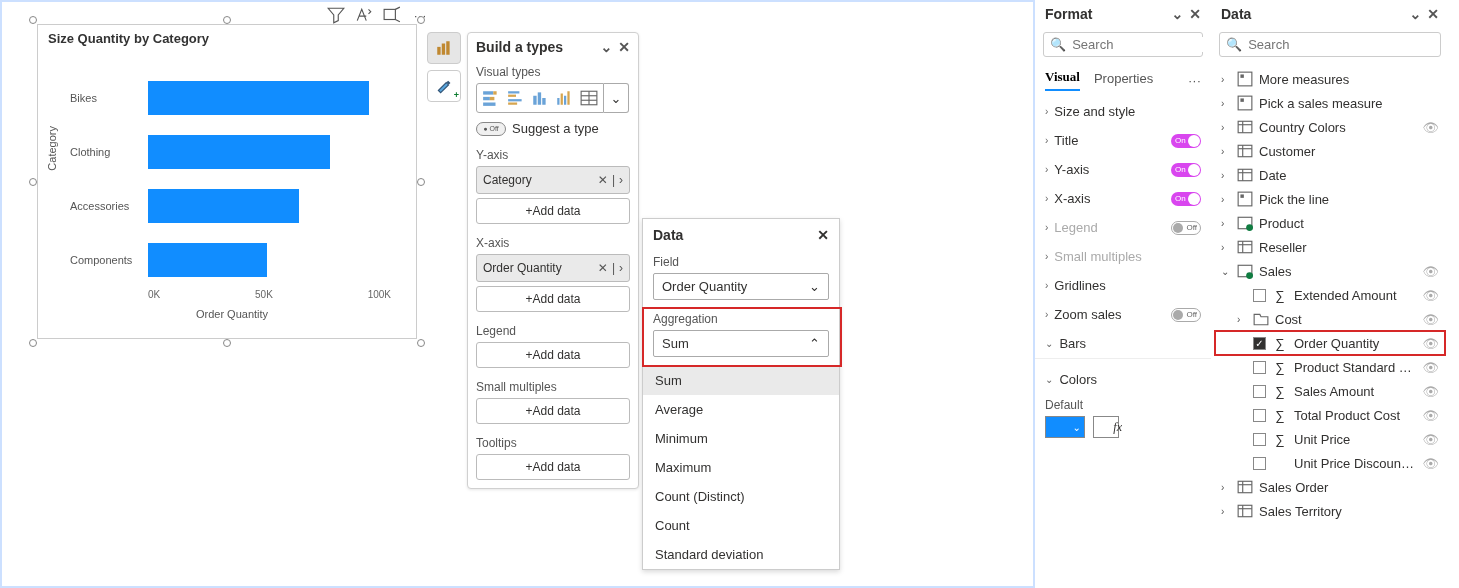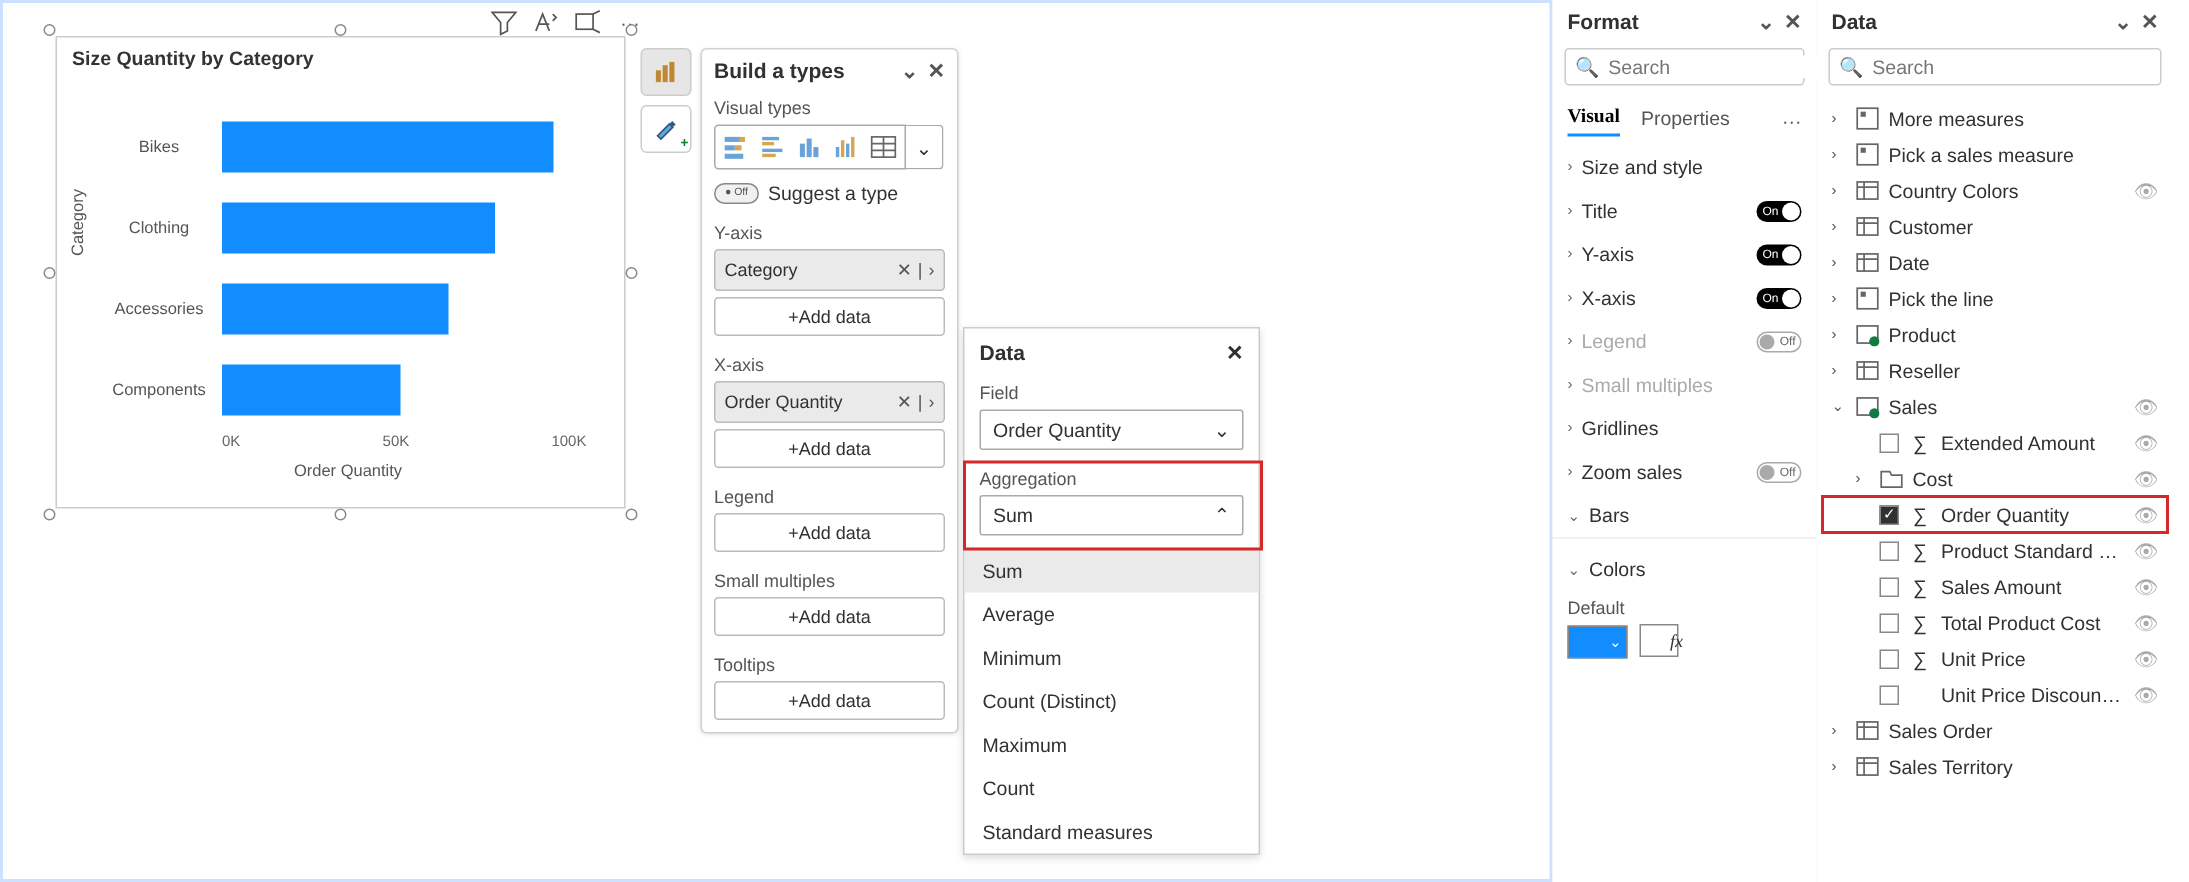--- a/index.html
+++ b/index.html
@@ -10,21 +10,21 @@
 .handle { position: absolute; width: 8px; height: 8px; background: #fff; border: 1px solid #888; border-radius: 50%; }
 .h-tl{ left:-4px; top:-4px; } .h-tr{ right:-4px; top:-4px; } .h-bl{ left:-4px; bottom:-4px; } .h-br{ right:-4px; bottom:-4px; }
 .h-tm{ left:50%; top:-4px; margin-left:-4px; } .h-bm{ left:50%; bottom:-4px; margin-left:-4px; }
 .h-ml{ left:-4px; top:50%; margin-top:-4px; } .h-mr{ right:-4px; top:50%; margin-top:-4px; }
 .chart-title { font-weight: 600; font-size: 13px; padding: 6px 10px 2px; color: #333; }
 .chart-body { position: absolute; left: 20px; top: 30px; right: 10px; bottom: 20px; }
 .ylabel { position: absolute; left: -6px; top: 50%; transform: rotate(-90deg) translateX(50%); transform-origin: left center; font-size: 11px; color: #555; }
 .xlabel { position: absolute; bottom: -2px; left: 50%; transform: translateX(-50%); font-size: 11px; color: #555; }
 .bars { position: absolute; left: 90px; right: 15px; top: 25px; bottom: 35px; }
 .bar-row { position: absolute; left: 0; right: 0; height: 36px; display: flex; align-items: center; }
-.bar-cat { position: absolute; left: -78px; width: 72px; text-align: center; font-size: 11px; color: #555; }
+.bar-cat { position: absolute; left: -78px; width: 72px; text-align: left; font-size: 11px; color: #555; }
 .bar-fill { height: 34px; background: #118DFF; }
 .x-ticks { position: absolute; bottom: 18px; left: 90px; right: 15px; display: flex; justify-content: space-between; font-size: 10px; color: #666; }
 
 .floating-toolbar { position: absolute; left: 325px; top: 4px; display: flex; gap: 10px; align-items: center; color: #555; }
 .ft-icon { width: 18px; height: 18px; display: flex; align-items: center; justify-content: center; cursor: pointer; }
 
 .side-icons { position: absolute; left: 425px; top: 30px; width: 34px; display: flex; flex-direction: column; gap: 6px; }
 .side-icon { width: 34px; height: 32px; border: 1px solid #ccc; border-radius: 4px; display: flex; align-items: center; justify-content: center; background: #fff; cursor: pointer; position: relative; }
 .side-icon.active { background: #e6e6e6; }
 .side-icon svg { width: 18px; height: 18px; }
@@ -67,21 +67,21 @@
 .search-box { margin: 4px 8px 8px; border: 1px solid #ccc; border-radius: 3px; display: flex; align-items: center; padding: 4px 6px; gap: 6px; color: #888; }
 .search-box input { border: none; outline: none; flex: 1; font-size: 13px; }
 .tabs { display: flex; gap: 14px; padding: 4px 10px 6px; align-items: center; }
 .tab { font-size: 13px; cursor: pointer; padding-bottom: 4px; color: #555; }
 .tab.active { font-weight: 600; color: #000; border-bottom: 2px solid #118DFF; font-family: Liberation Serif, serif; }
 .dots { cursor: pointer; color: #555; margin-left: auto; }
 .fmt-item { display: flex; align-items: center; justify-content: space-between; padding: 7px 10px; font-size: 13px; cursor: pointer; }
 .fmt-item.sub { padding-left: 10px; }
 .fmt-item .lbl { display: flex; align-items: center; gap: 6px; }
 .chev { font-size: 10px; color: #666; }
-.toggle-on { width: 30px; height: 14px; border-radius: 8px; background: #000000; position: relative; font-size: 8px; color: #fff; display:flex; align-items:center; justify-content:flex-start; padding-left:4px; }
+.toggle-on { width: 30px; height: 14px; border-radius: 8px; background: #d946ef; position: relative; font-size: 8px; color: #fff; display:flex; align-items:center; justify-content:flex-start; padding-left:4px; }
 .toggle-on::after{ content:''; position:absolute; right:1px; top:1px; width:12px; height:12px; background:#fff; border-radius:50%; }
 .toggle-off2 { width: 30px; height: 14px; border-radius: 8px; background: #fff; border:1px solid #aaa; position: relative; font-size: 8px; color: #666; display:flex; align-items:center; justify-content:flex-end; padding-right:3px; }
 .toggle-off2::before{ content:''; position:absolute; left:1px; top:1px; width:10px; height:10px; background:#aaa; border-radius:50%; }
 .fmt-item.disabled { color: #aaa; }
 .colors-sec { padding: 6px 10px; border-top: 1px solid #eee; }
 .color-swatch { width: 40px; height: 22px; background: #118DFF; border: 1px solid #888; display: inline-flex; align-items:center; justify-content:flex-end; padding-right:3px; cursor:pointer; }
 .fx-btn { width: 26px; height: 22px; border: 1px solid #888; display: inline-flex; align-items:center; justify-content:center; font-style: italic; font-size: 12px; margin-left: 4px; cursor:pointer; font-family: serif; padding-left: 24px; }
 
 .tree { padding: 2px 4px 6px; overflow: auto; }
 .tree-row { display: flex; align-items: center; padding: 3px 6px; font-size: 13px; gap: 6px; cursor: default; min-height: 24px; }
@@ -295,24 +295,24 @@
       <div class="dp-label">Aggregation</div>
       <div class="dp-select">
         <span>Sum</span>
         <span>⌃</span>
       </div>
     </div>
     <div class="dd-list">
       <div class="dd-item sel">Sum</div>
       <div class="dd-item">Average</div>
       <div class="dd-item">Minimum</div>
+      <div class="dd-item">Maximum</div>
       <div class="dd-item">Count (Distinct)</div>
-      <div class="dd-item">Maximum</div>
       <div class="dd-item">Count</div>
-      <div class="dd-item">Standard measures</div>
+      <div class="dd-item">Standard deviation</div>
     </div>
   </div>
   <div class="agg-box"></div>
 </div>
 
 <div class="divider div1"></div>
 <div class="divider div2"></div>
 
 <div class="pane format-pane">
   <div class="pane-head">

